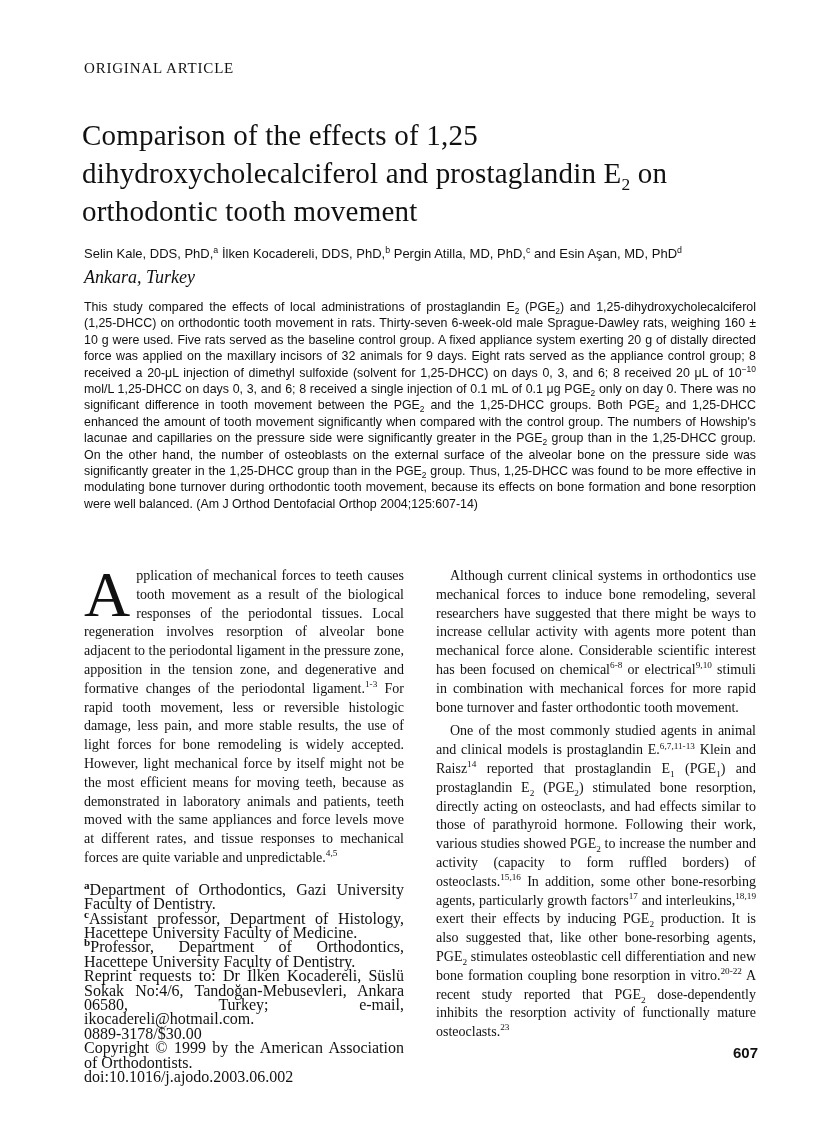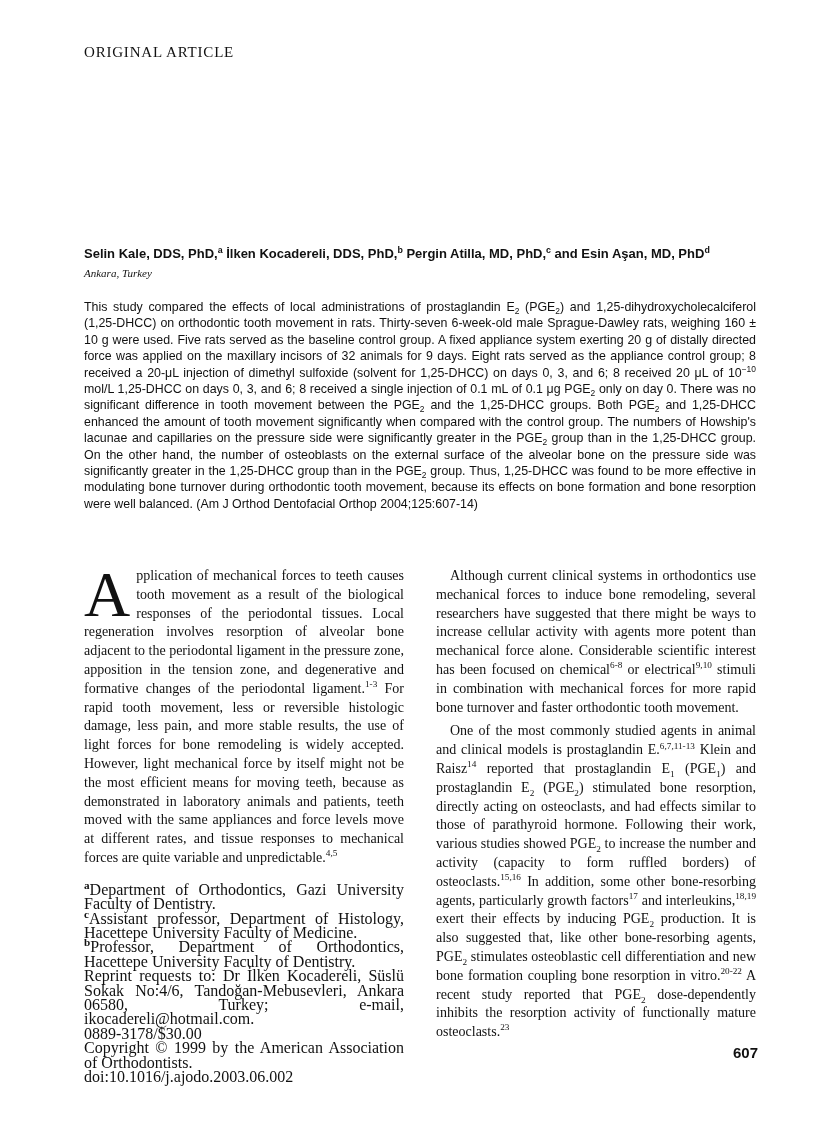--- a/index.html
+++ b/index.html
@@ -7,45 +7,45 @@
     width: 838px; height: 1122px;
     background: #ffffff;
     font-family: "Liberation Serif", serif;
     color: #111111;
     position: relative;
     overflow: hidden;
   }
   .page { position: absolute; inset: 0; }
 
   .eyebrow {
-    position: absolute; left: 84px; top: 44px;
+    position: absolute; left: 84px; top: 60px;
     font-family: "Liberation Serif", serif;
     font-size: 15px; letter-spacing: 0.8px;
     color: #111;
   }
 
   .title {
     position: absolute; left: 82px; top: 116px; width: 680px;
     margin: 0; font-weight: normal;
     font-family: "Liberation Serif", serif;
     font-size: 29px; line-height: 38px;
     letter-spacing: 0.2px;
   }
   .title sub { font-size: 60%; line-height: 0; }
 
   .authors {
     position: absolute; left: 84px; top: 246px; width: 690px;
     font-family: "Liberation Sans", sans-serif;
-    font-weight: bold; font-size: 13px; line-height: 16px;
+    font-weight: normal; font-size: 13px; line-height: 16px;
   }
   .authors sup { font-size: 68%; line-height: 0; }
 
   .location {
     position: absolute; left: 84px; top: 267px;
-    font-style: italic; font-size: 11px;
+    font-style: italic; font-size: 18px;
   }
 
   .abstract {
     position: absolute; left: 84px; top: 299px; width: 672px;
     font-family: "Liberation Sans", sans-serif;
     font-size: 12.4px; line-height: 16.4px;
     text-align: justify;
   }
   .abstract sub { font-size: 68%; line-height: 0; }
   .abstract sup { font-size: 68%; line-height: 0; }
@@ -85,20 +85,21 @@
     font-weight: bold; font-size: 15px; margin-left: 36px;
   }
 </style>
 </head>
 <body>
 
 <div class="page">
 
   <div class="eyebrow">ORIGINAL ARTICLE</div>
 
+  <h1 class="title">Comparison of the effects of 1,25 dihydroxycholecalciferol and prostaglandin E<sub>2</sub> on orthodontic tooth movement</h1>
 
   <div class="authors">Selin Kale, DDS, PhD,<sup>a</sup> İlken Kocadereli, DDS, PhD,<sup>b</sup> Pergin Atilla, MD, PhD,<sup>c</sup> and Esin Aşan, MD, PhD<sup>d</sup></div>
 
   <div class="location">Ankara, Turkey</div>
 
   <div class="abstract">This study compared the effects of local administrations of prostaglandin E<sub>2</sub> (PGE<sub>2</sub>) and 1,25-dihydroxycholecalciferol (1,25-DHCC) on orthodontic tooth movement in rats. Thirty-seven 6-week-old male Sprague-Dawley rats, weighing 160 ± 10 g were used. Five rats served as the baseline control group. A fixed appliance system exerting 20 g of distally directed force was applied on the maxillary incisors of 32 animals for 9 days. Eight rats served as the appliance control group; 8 received a 20-μL injection of dimethyl sulfoxide (solvent for 1,25-DHCC) on days 0, 3, and 6; 8 received 20 μL of 10<sup>−10</sup> mol/L 1,25-DHCC on days 0, 3, and 6; 8 received a single injection of 0.1 mL of 0.1 μg PGE<sub>2</sub> only on day 0. There was no significant difference in tooth movement between the PGE<sub>2</sub> and the 1,25-DHCC groups. Both PGE<sub>2</sub> and 1,25-DHCC enhanced the amount of tooth movement significantly when compared with the control group. The numbers of Howship's lacunae and capillaries on the pressure side were significantly greater in the PGE<sub>2</sub> group than in the 1,25-DHCC group. On the other hand, the number of osteoblasts on the external surface of the alveolar bone on the pressure side was significantly greater in the 1,25-DHCC group than in the PGE<sub>2</sub> group. Thus, 1,25-DHCC was found to be more effective in modulating bone turnover during orthodontic tooth movement, because its effects on bone formation and bone resorption were well balanced. (Am J Orthod Dentofacial Orthop 2004;125:607-14)</div>
 
   <div class="col col-left">
     <p class="body-para"><span class="dropcap">A</span><span>pplication of mechanical forces to teeth causes tooth movement as a result of the biological responses of the periodontal tissues. Local regeneration involves resorption of alveolar bone adjacent to the periodontal ligament in the pressure zone, apposition in the tension zone, and degenerative and formative changes of the periodontal ligament.<sup>1-3</sup> For rapid tooth movement, less or reversible histologic damage, less pain, and more stable results, the use of light forces for bone remodeling is widely accepted. However, light mechanical force by itself might not be the most efficient means for moving teeth, because as demonstrated in laboratory animals and patients, teeth moved with the same appliances and force levels move at different rates, and tissue responses to mechanical forces are quite variable and unpredictable.<sup>4,5</sup></span></p>
 

